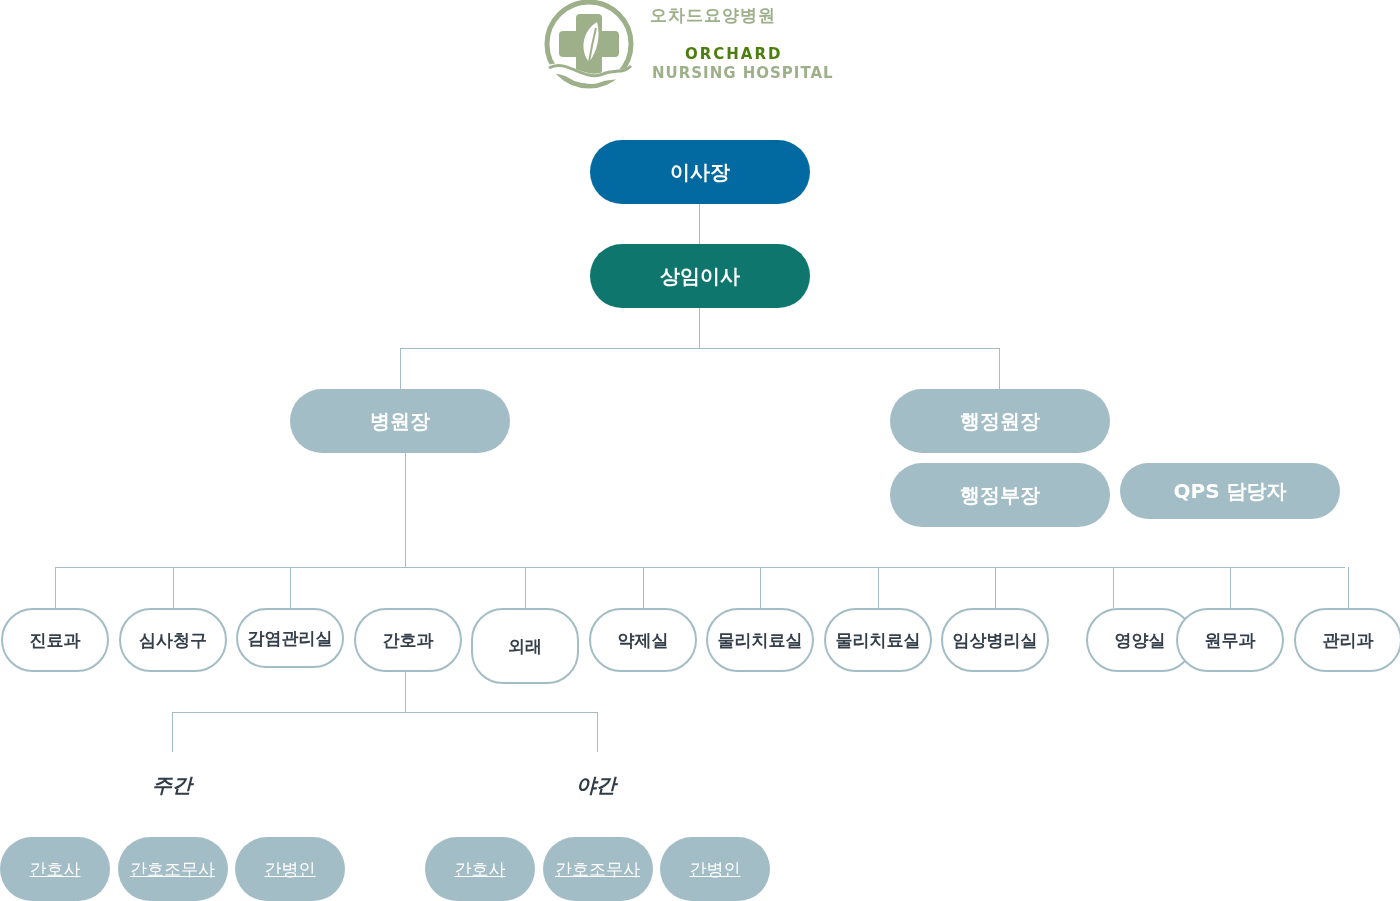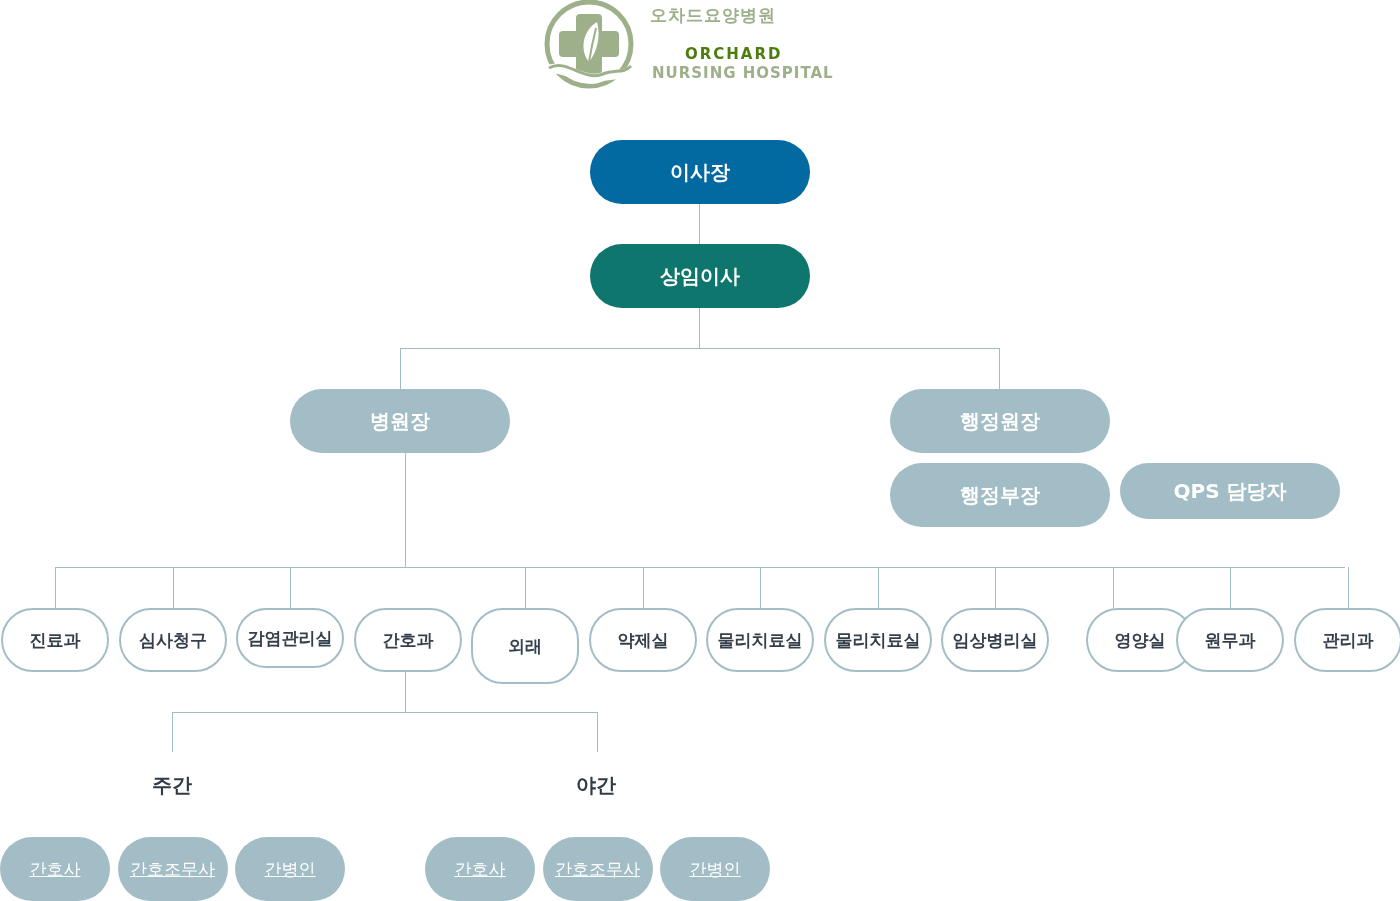--- a/index.html
+++ b/index.html
@@ -6,21 +6,21 @@
   body { width:1400px; height:901px; position:relative; overflow:hidden;
          font-family:"DejaVu Sans", sans-serif; }
   .line { position:absolute; background:#a3bdc6; }
   .node { position:absolute; box-sizing:border-box; display:flex; align-items:center;
           justify-content:center; border-radius:32px; font-weight:bold; white-space:nowrap; }
   .n-green { background:#0369a1; color:#ffffff; font-size:20px; }
   .n-navy  { background:#0f766e; color:#ffffff; font-size:20px; }
   .n-blue  { background:#a3bdc6; color:#ffffff; font-size:20px; }
   .n-dept  { background:#ffffff; border:2px solid #a3bdc6; color:#343f4b; font-size:17px; }
   .n-staff { background:#a3bdc6; color:#ffffff; font-size:17px; font-weight:normal;text-decoration:underline; }
-  .shift-label { position:absolute; font-weight:bold; font-size:20px; color:#2f3b47; }
+  .shift-label { position:absolute; font-weight:bold; font-size:20px; color:#2f3b47;font-style:italic; }
   .logo { position:absolute; left:543px; top:0; width:300px; height:92px; }
   .logo-kr { position:absolute; left:107px; top:4px; font-size:17px; font-weight:bold; color:#9db08a; letter-spacing:1px; }
   .logo-en1 { position:absolute; left:142px; top:45px; font-size:15px; font-weight:bold; color:#4d7c0f; letter-spacing:2px; }
   .logo-en2 { position:absolute; left:109px; top:64px; font-size:15px; font-weight:bold; color:#9db08a; letter-spacing:1px; }
 </style>
 </head>
 <body>
 
 <div class="logo">
   <svg width="95" height="92" viewBox="0 0 95 92" style="position:absolute;left:0;top:0;">

